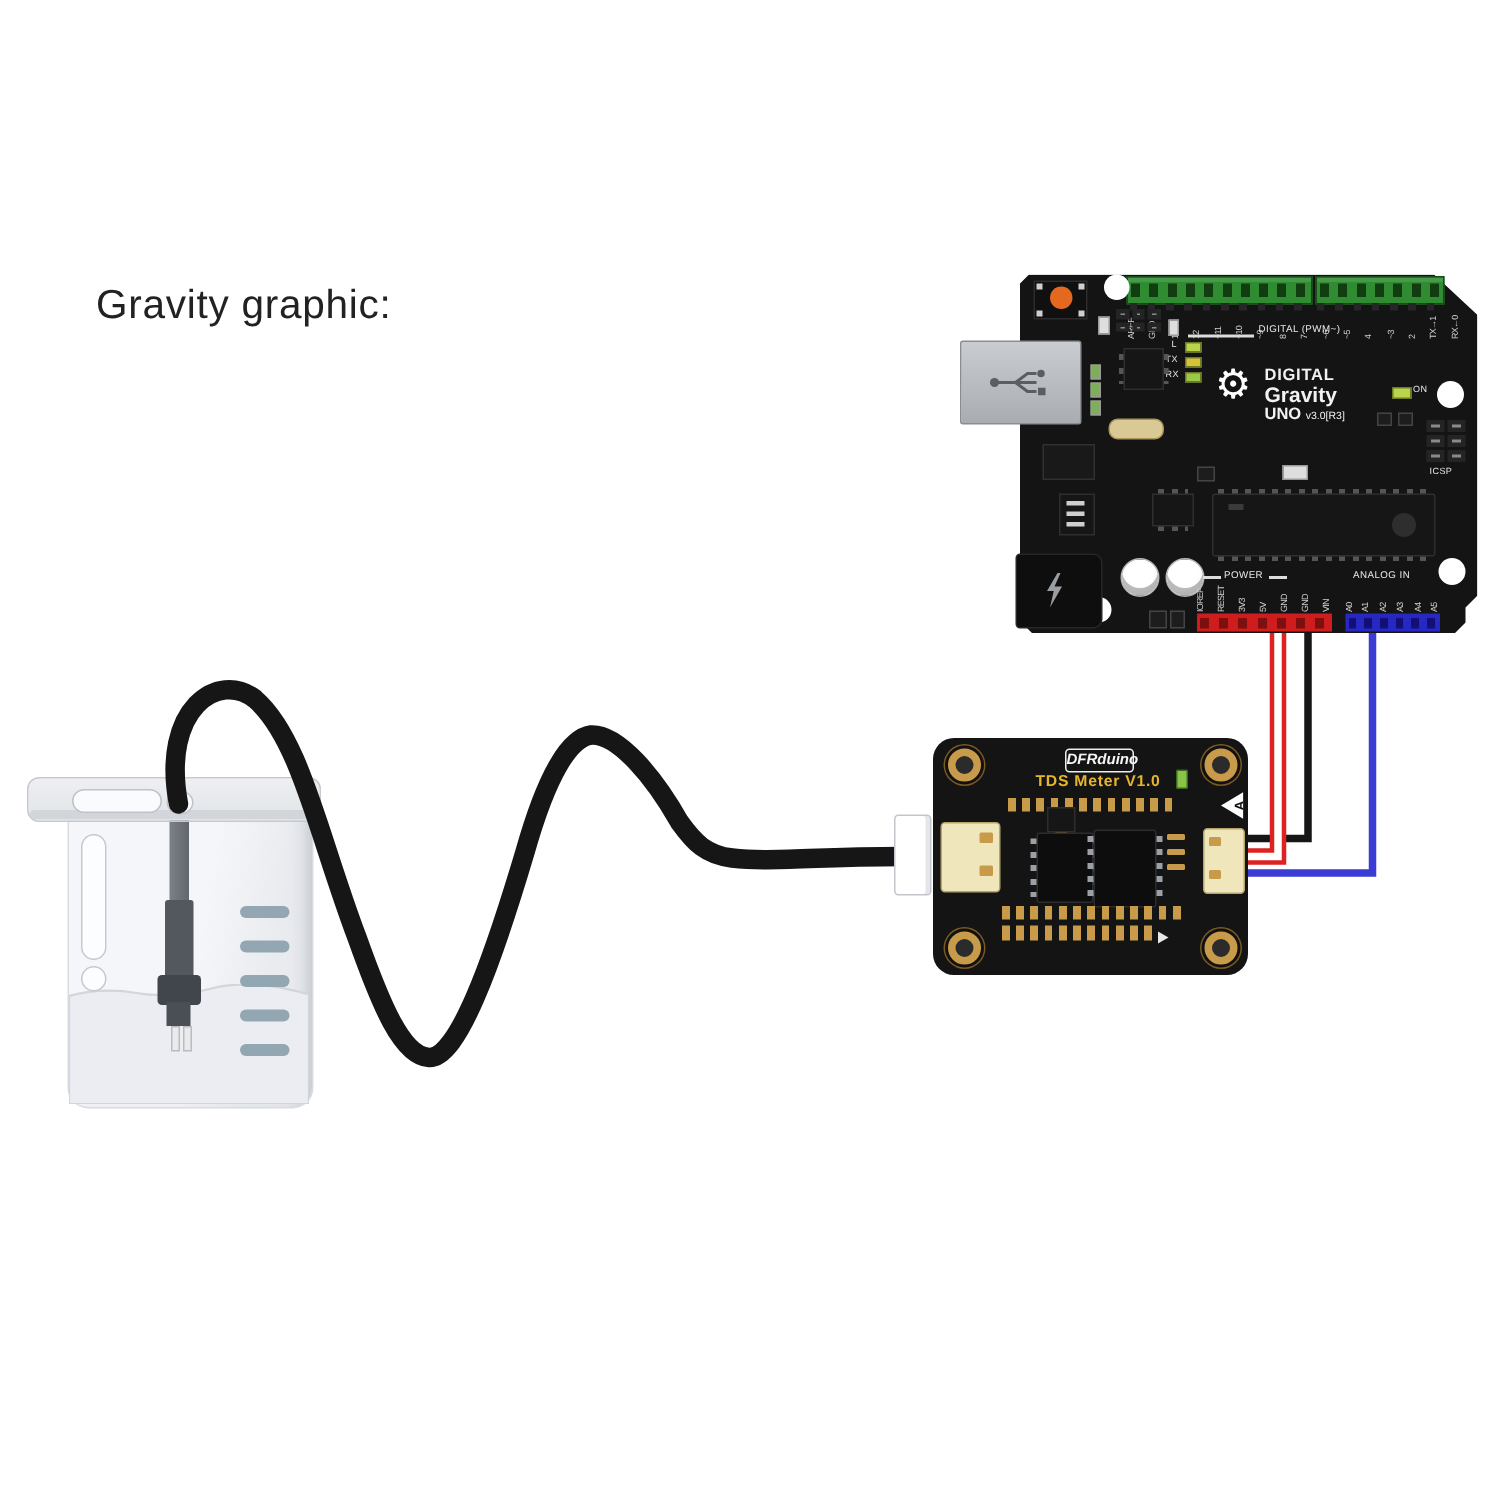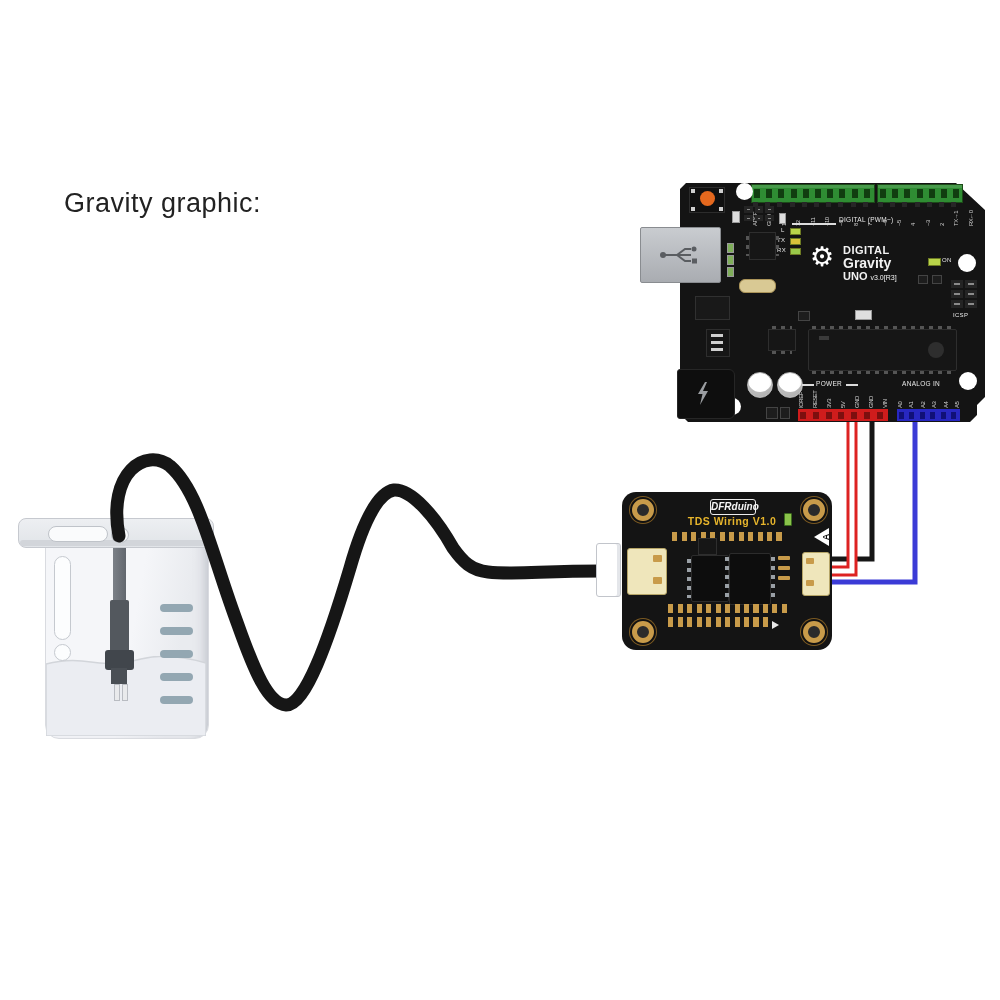--- a/index.html
+++ b/index.html
@@ -153,21 +153,21 @@
   <path d="M852,410 L852,571 L822,571" fill="none" stroke="#ffffff" stroke-width="5"></path>
 </svg>
 
 <div class="a tds-board">
   <div class="a tds-hole" style="left:10px;top:7px;"></div>
   <div class="a tds-hole" style="left:181px;top:7px;"></div>
   <div class="a tds-hole" style="left:10px;top:129px;"></div>
   <div class="a tds-hole" style="left:181px;top:129px;"></div>
 
   <div class="a gravity-box">DFRduino</div>
-  <div class="a tds-title">TDS Wiring V1.0</div>
+  <div class="a tds-title">TDS Meter V1.0</div>
   <div class="a tds-led"></div>
 
   <div class="a goldrow" style="left:50px;top:40px;width:114px;height:9px;"></div>
   <div class="a chip" style="left:76px;top:46px;width:17px;height:15px;"></div>
   <div class="a gold-pad" style="left:81px;top:63px;width:9px;height:4px;"></div>
 
   <div class="a tds-ic" style="left:69px;top:63px;width:36px;height:45px;"></div>
   <div class="a tds-ic" style="left:107px;top:61px;width:40px;height:50px;"></div>
 
   <div class="a gold-pad" style="left:156px;top:64px;width:12px;height:4px;"></div>

